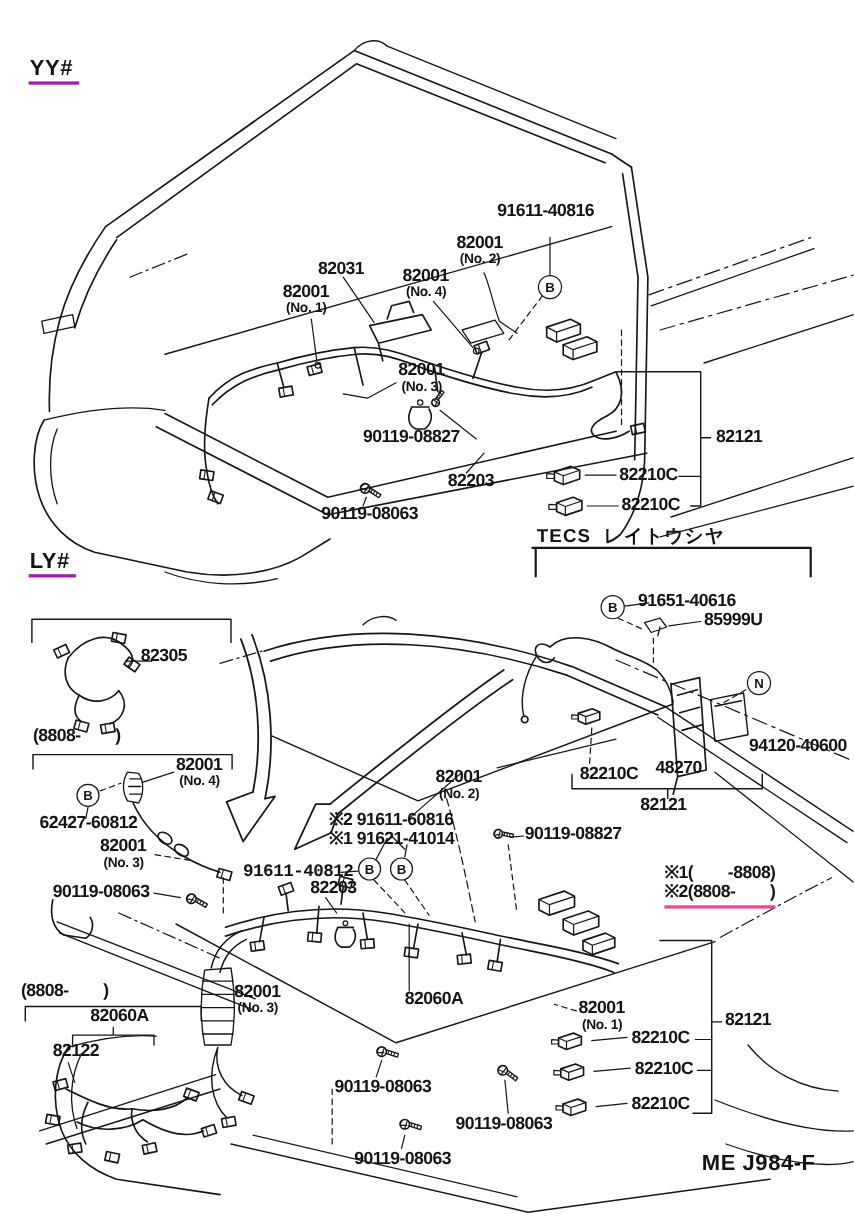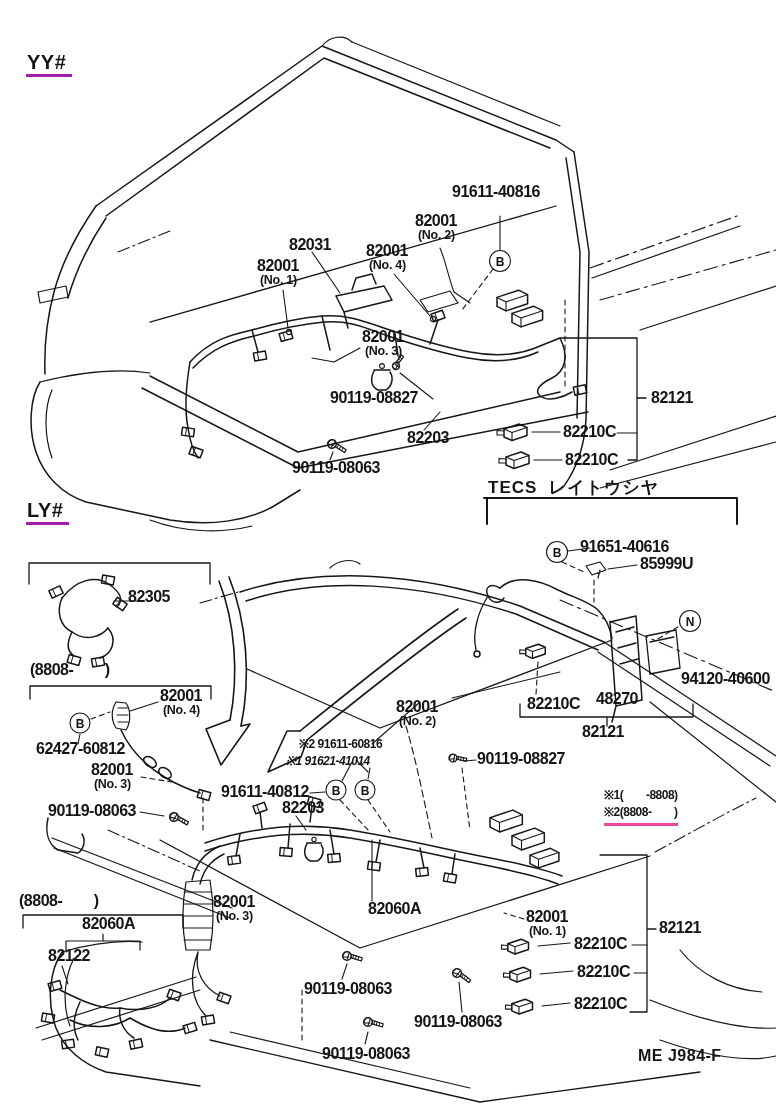--- a/index.html
+++ b/index.html
@@ -4,23 +4,23 @@
 <style>
   html,body{margin:0;padding:0;}
   body{width:776px;height:1120px;position:relative;background:#ffffff;overflow:hidden;
        font-family:"Liberation Sans", sans-serif;}
   #art{position:absolute;left:0;top:0;z-index:1;}
   .lbl{position:absolute;z-index:2;color:#141414;font:700 16px/1.05 "Liberation Sans",sans-serif;
        letter-spacing:-0.5px;white-space:pre;}
   .lbl .sub{display:block;font-size:12.5px;letter-spacing:-0.3px;padding-left:3px;margin-top:-1px;}
   .tag{font-size:20px;letter-spacing:0.5px;border-bottom:3px solid #a21caf;padding:0 6px 1px 1px;}
   .hdr{font-size:17px;letter-spacing:1px;}
-  .note{font-size:12px;}
+  .note{font-size:16px;}
   .noteblock{border-bottom:3px solid #ec4899;padding-bottom:3px;}
-  .code{font-size:16px;letter-spacing:0.5px;}
+  .code{font-size:20px;letter-spacing:0.5px;}
   svg *{vector-effect:non-scaling-stroke;}
 </style>
 </head>
 <body>
 
 <svg id="art" width="776" height="1120" viewBox="0 0 776 1120" stroke="#161616" fill="none" stroke-width="1.5" stroke-linecap="round" stroke-linejoin="round">
   <defs>
     <g id="bolt">
       <circle r="4.3"></circle>
       <path d="M-2.2,-3.6 l-2,3.2 M2.4,-3.5 l-2.2,6.6 M-4.1,1 h6" stroke-width="1.1"></path>
@@ -310,25 +310,25 @@
 <div class="lbl" style="left:527px;top:696px;">82210C</div>
 <div class="lbl" style="left:596px;top:691px;">48270</div>
 <div class="lbl" style="left:582px;top:724px;">82121</div>
 <div class="lbl" style="left:26px;top:500px;"><span class="tag">LY#</span></div>
 <div class="lbl" style="left:128px;top:589px;">82305</div>
 <div class="lbl" style="left:30px;top:662px;">(8808-        )</div>
 <div class="lbl" style="left:160px;top:688px;"><span>82001</span><span class="sub">(No. 4)</span></div>
 <div class="lbl" style="left:36px;top:741px;">62427-60812</div>
 <div class="lbl" style="left:91px;top:762px;"><span>82001</span><span class="sub">(No. 3)</span></div>
 <div class="lbl" style="left:48px;top:803px;">90119-08063</div>
-<div class="lbl" style="left:221px;top:784px;">91611-40812</div>
+<div class="lbl" style="left:221px;top:784px;font-family:Liberation Mono, monospace;">91611-40812</div>
 <div class="lbl" style="left:282px;top:800px;">82203</div>
 <div class="lbl" style="left:396px;top:699px;"><span>82001</span><span class="sub">(No. 2)</span></div>
 <div class="lbl note" style="left:299px;top:738px;">※2 91611-60816</div>
-<div class="lbl note" style="left:286px;top:755px;font-style:italic;">※1 91621-41014</div>
+<div class="lbl note" style="left:299px;top:755px;">※1 91621-41014</div>
 <div class="lbl" style="left:477px;top:751px;">90119-08827</div>
 <div class="lbl noteblock" style="left:604px;top:786px;"><span class="note">※1(        -8808)</span><br><span class="note">※2(8808-        )</span></div>
 <div class="lbl" style="left:19px;top:893px;">(8808-        )</div>
 <div class="lbl" style="left:82px;top:916px;">82060A</div>
 <div class="lbl" style="left:48px;top:948px;">82122</div>
 <div class="lbl" style="left:213px;top:894px;"><span>82001</span><span class="sub">(No. 3)</span></div>
 <div class="lbl" style="left:368px;top:901px;">82060A</div>
 <div class="lbl" style="left:526px;top:909px;"><span>82001</span><span class="sub">(No. 1)</span></div>
 <div class="lbl" style="left:659px;top:920px;">82121</div>
 <div class="lbl" style="left:574px;top:936px;">82210C</div>

